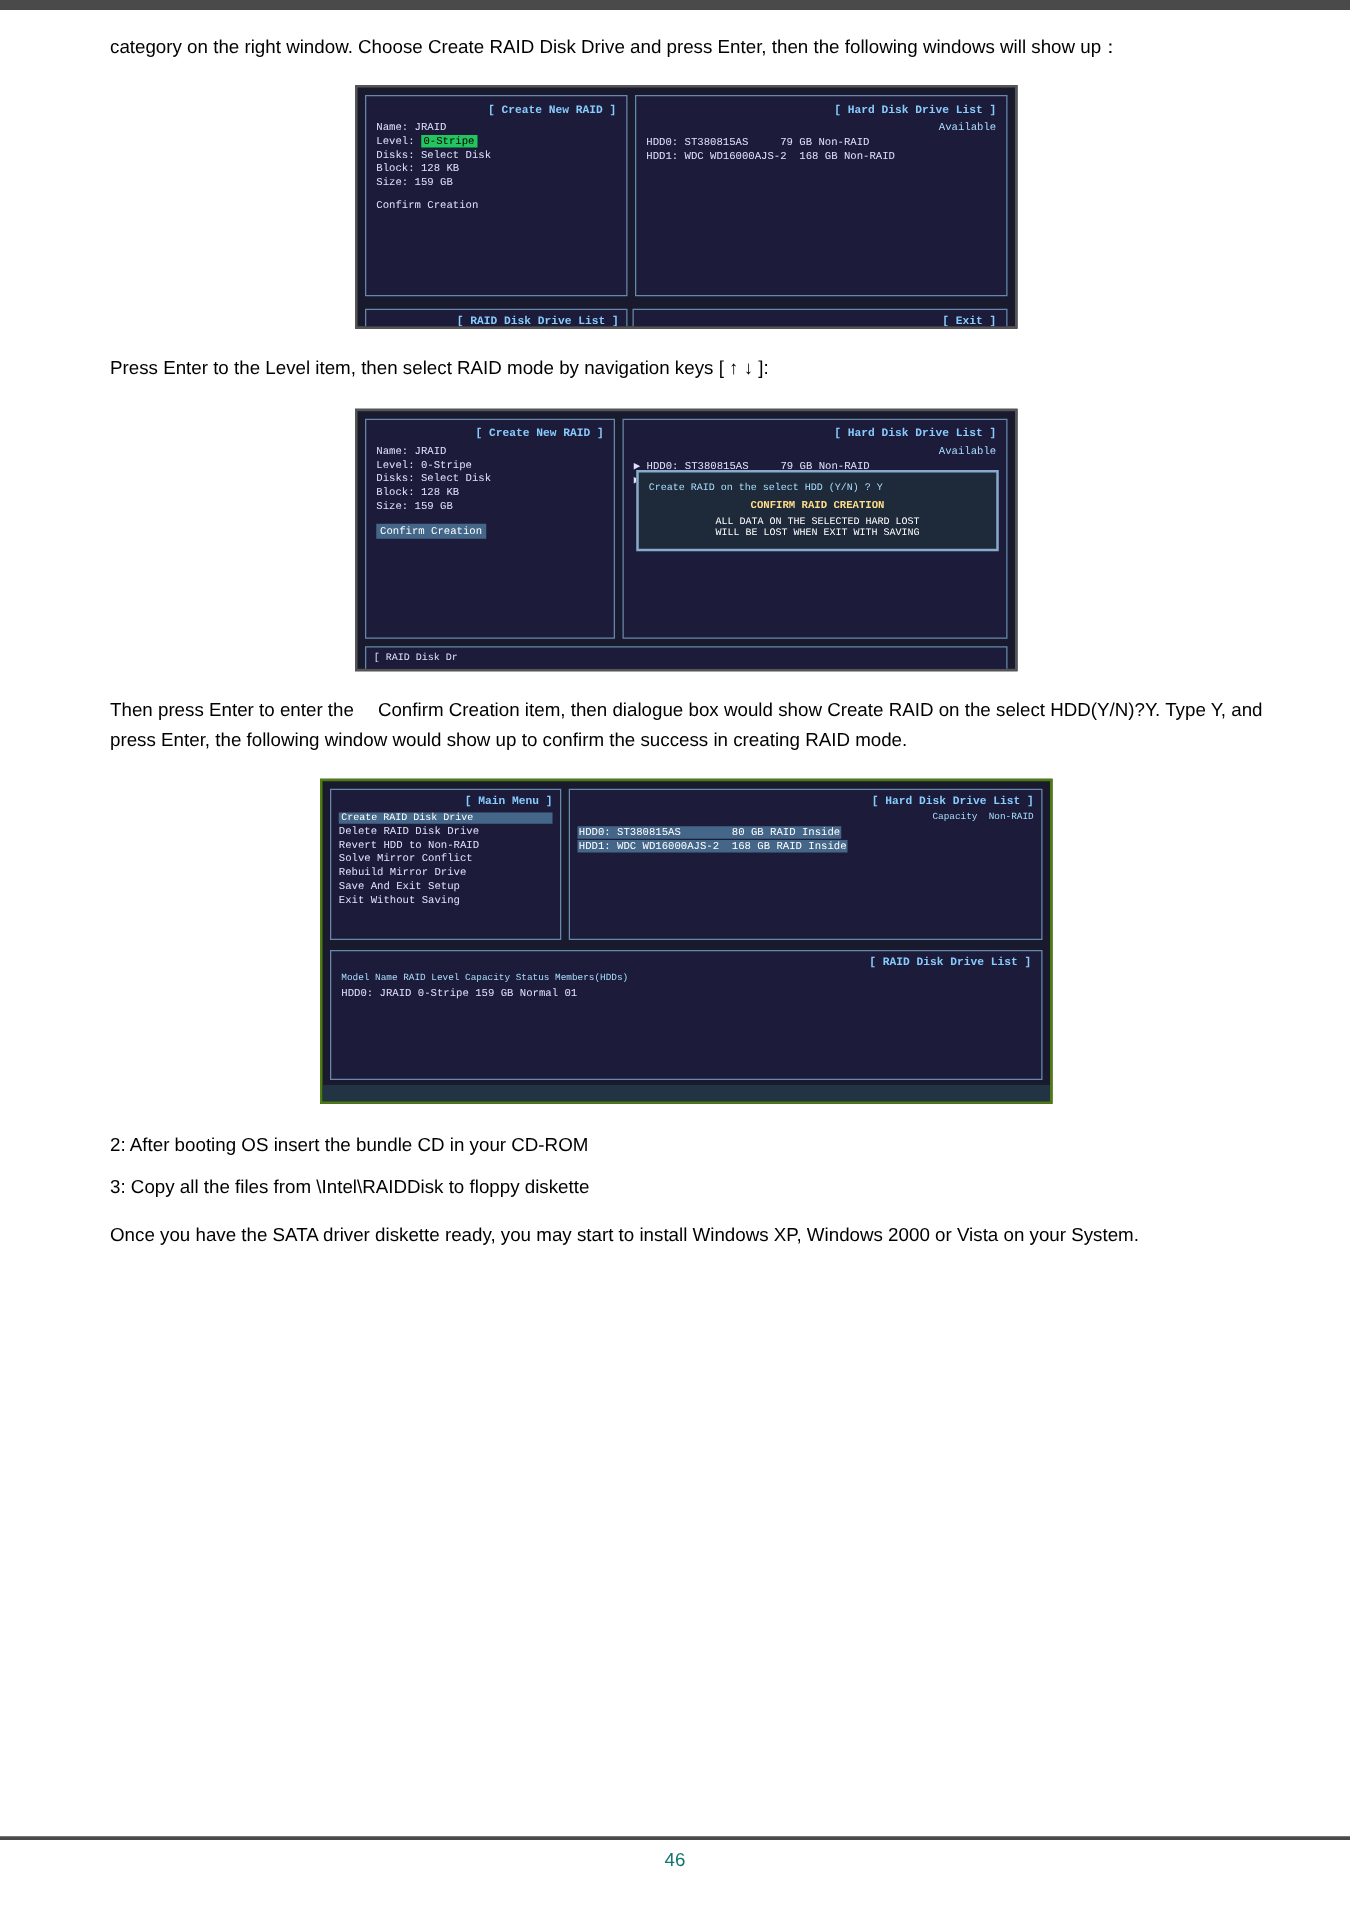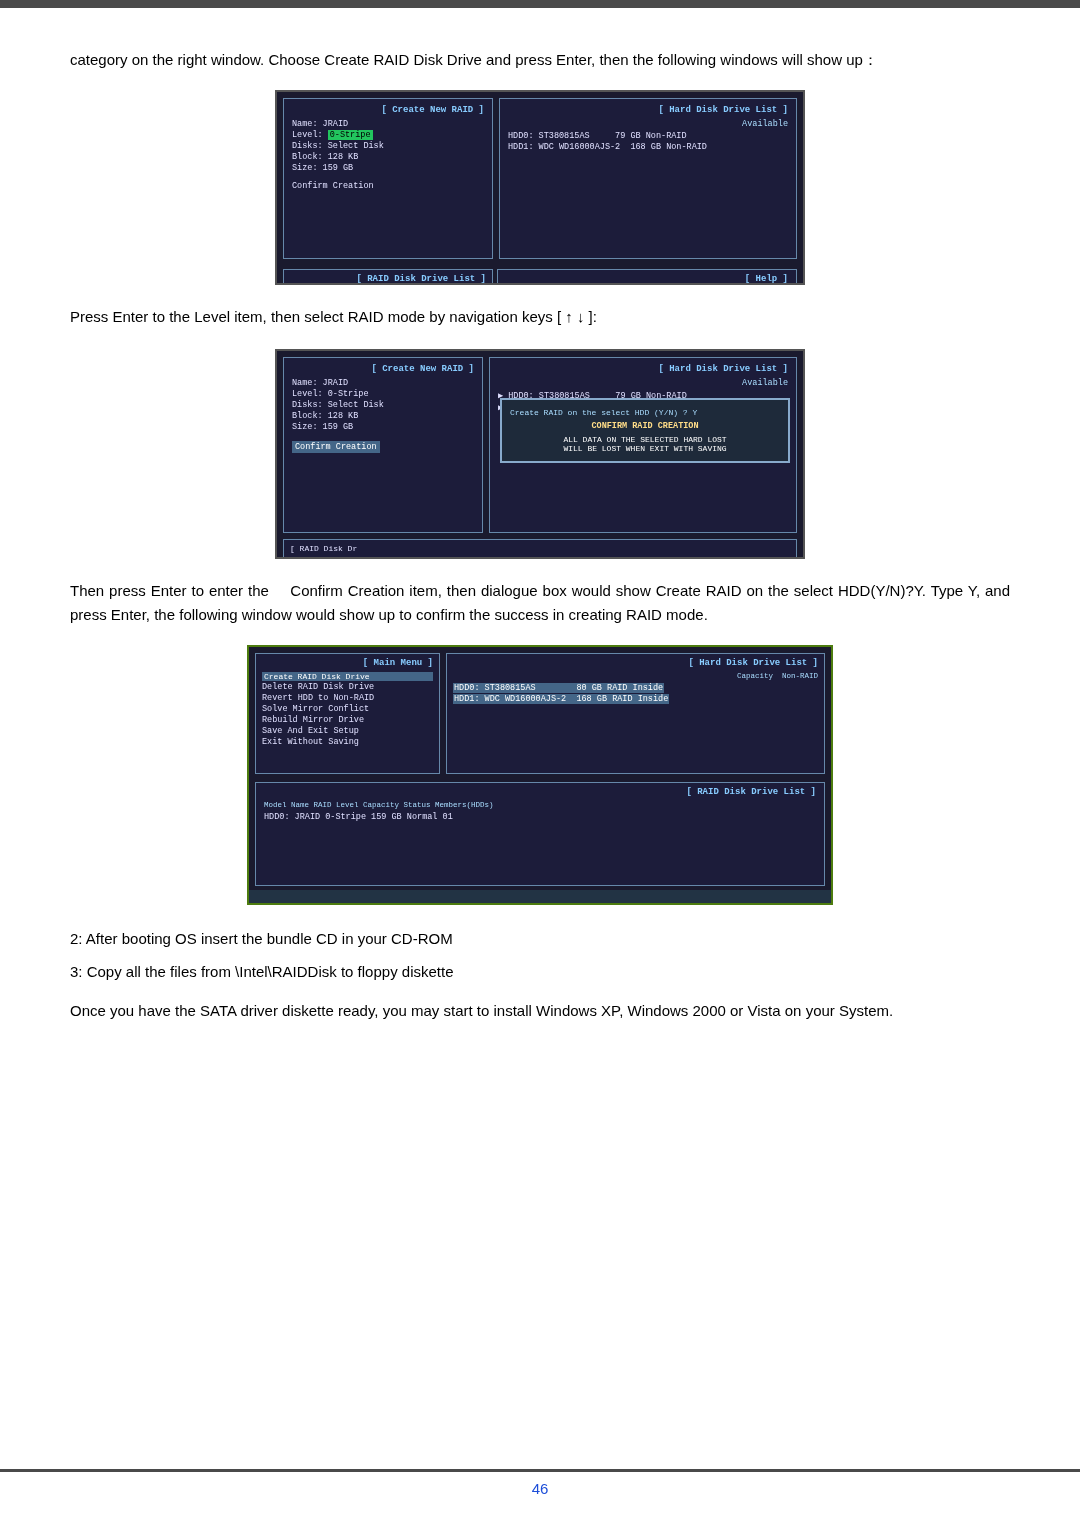--- a/index.html
+++ b/index.html
@@ -25,21 +25,22 @@
     }
 
     .top-border {
       width: 100%;
       height: 8px;
       background: #4a4a4a;
       margin-bottom: 0;
     }
 
     .content-area {
-      padding: 40px 70px 40px 70px;
+      padding: 18px 70px 40px 70px;
+      margin-left: 18px;
     }
 
     .paragraph {
       margin-bottom: 18px;
       line-height: 1.6;
       text-align: justify;
     }
 
     .screenshot-container {
       display: flex;
@@ -152,21 +153,21 @@
       line-height: 1.8;
     }
 
     .step-list p {
       margin-bottom: 6px;
     }
 
     .page-number {
       text-align: center;
       font-size: 15px;
-      color: #1d4ed8;
+      color: #0f766e;
       padding: 14px 0 10px 0;
       position: absolute;
       bottom: 20px;
       width: 100%;
     }
 
     .nav-note {
       margin: 10px 0 20px 0;
       line-height: 1.6;
     }
@@ -235,21 +236,21 @@
               <div class="panel-line">HDD0: ST380815AS&nbsp;&nbsp;&nbsp;&nbsp; 79 GB Non-RAID</div>
               <div class="panel-line">HDD1: WDC WD16000AJS-2&nbsp; 168 GB Non-RAID</div>
             </div>
           </div>
 
           <div style="display:flex; flex-direction:row; height:70px; margin-top:4px;">
             <div style="width:210px; background:#1c1c3a; border:1px solid #6688aa; margin:0 4px 6px 6px; padding:4px 6px; font-family:'Courier New',monospace; font-size:8.5px; color:#e0e0ff;">
               <div class="panel-title">[ RAID Disk Drive List ]</div>
             </div>
             <div style="flex:1; background:#1c1c3a; border:1px solid #6688aa; margin:0 6px 6px 0; padding:4px 8px; font-family:'Courier New',monospace; font-size:8.5px; color:#e0e0ff;">
-              <div class="panel-title">[ Help ]</div>
+              <div class="panel-title">[ Exit ]</div>
 
             </div>
           </div>
 
         </div>
       </div>
     </div>
 
     <p class="nav-note">Press Enter to the Level item, then select RAID mode by navigation keys [ ↑ ↓ ]:</p>
 

